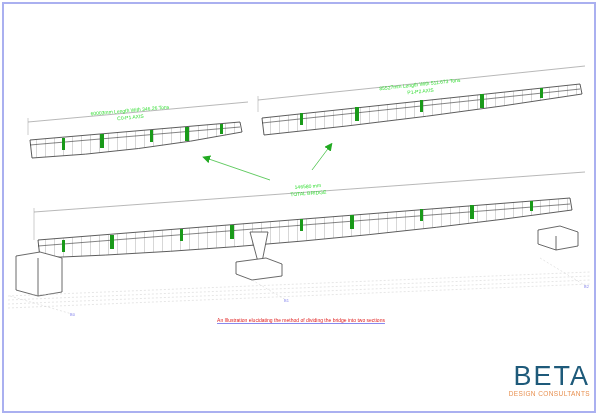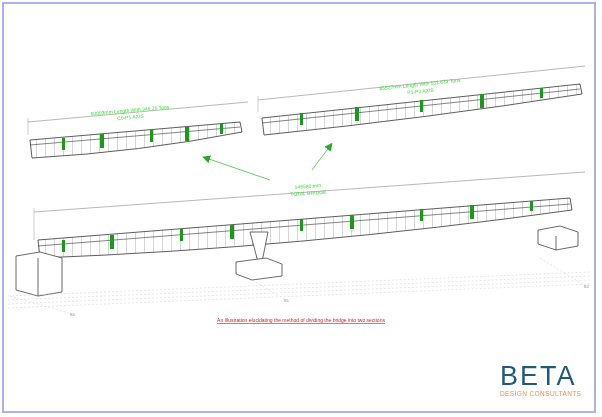--- a/index.html
+++ b/index.html
@@ -2,21 +2,21 @@
 <html><head>
 <meta charset="utf-8">
 <style>
   html, body { margin:0; padding:0; background:#ffffff; }
   body { width:602px; height:417px; position:relative; overflow:hidden; font-family:"Liberation Sans", sans-serif; }
   .frame { position:absolute; left:2px; top:2px; width:594px; height:411px; border:2px solid #aab0f0; box-sizing:border-box; background:#fff; }
   svg.drawing { position:absolute; left:0; top:0; }
   .lbl { font-family:"Liberation Sans", sans-serif; fill:#33dd33; font-size:5px; }
   .caption { position:absolute; left:0; width:602px; top:317px; text-align:center; font-size:5px; color:#e02020; }
   .caption span { text-decoration:underline; text-decoration-color:#8888ee; }
-  .logo { position:absolute; left:500px; top:362px; width:90px; text-align:left; }
+  .logo { position:absolute; left:500px; top:362px; width:90px; text-align:right; }
   .logo .brand { font-size:27px; color:#1e5a7a; letter-spacing:2px; line-height:28px; font-weight:normal; }
   .logo .sub { font-size:6.5px; color:#e89050; letter-spacing:0.4px; }
 </style>
 </head>
 <body>
 
 <div class="frame"></div>
 
 <svg class="drawing" width="602" height="417" viewBox="0 0 602 417">
   <defs>

